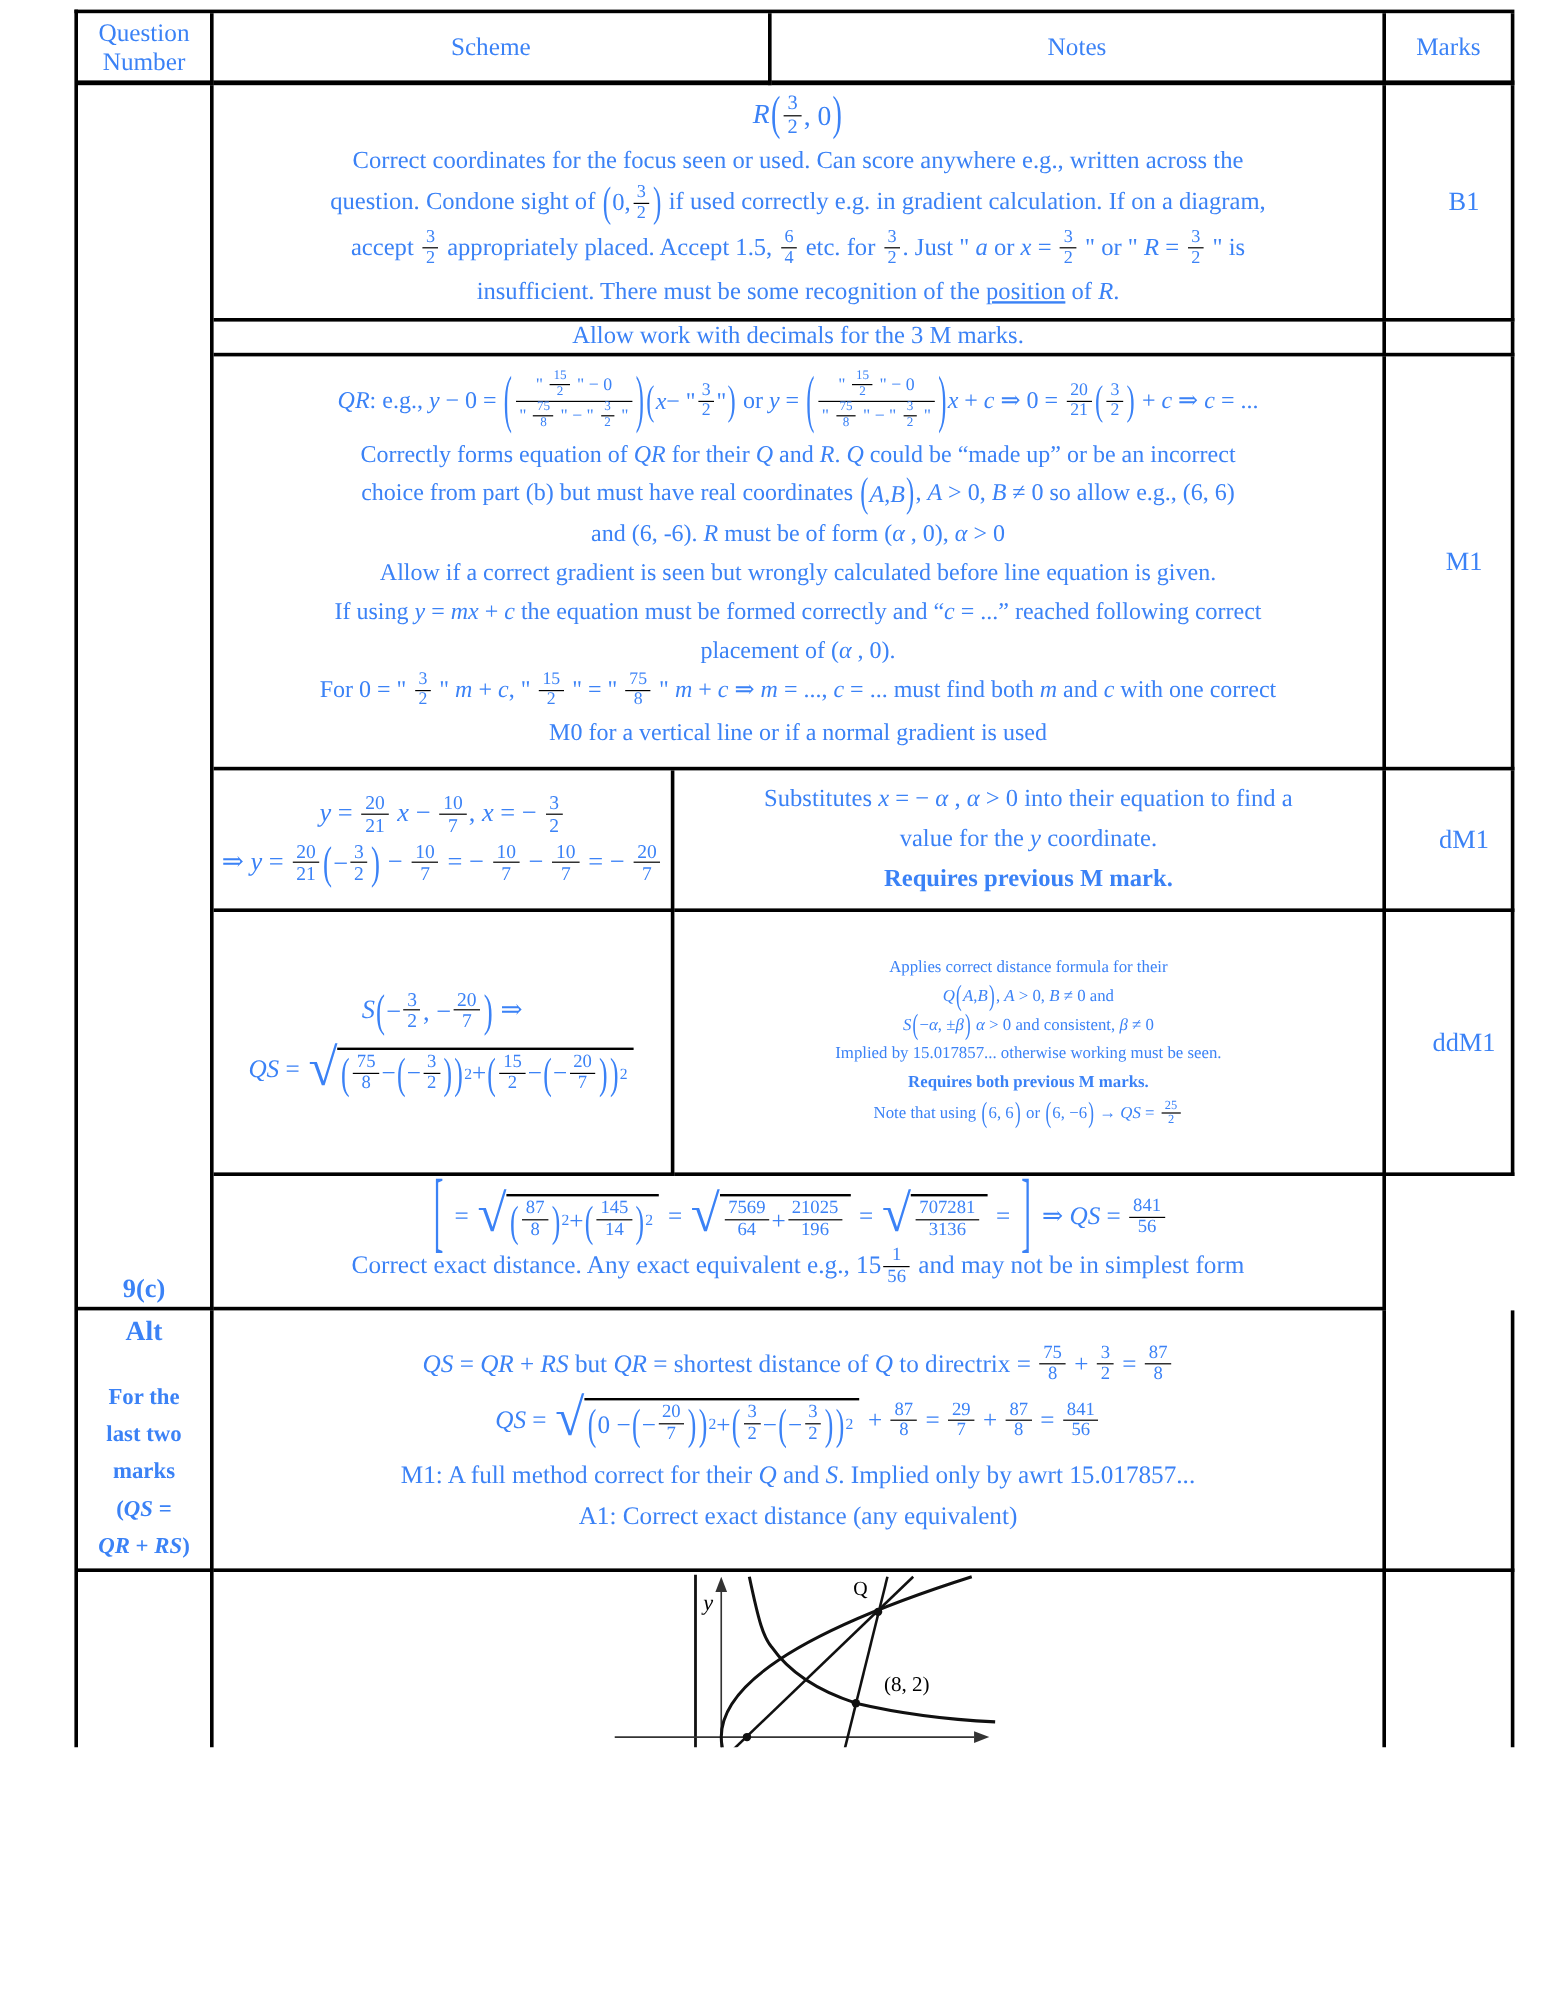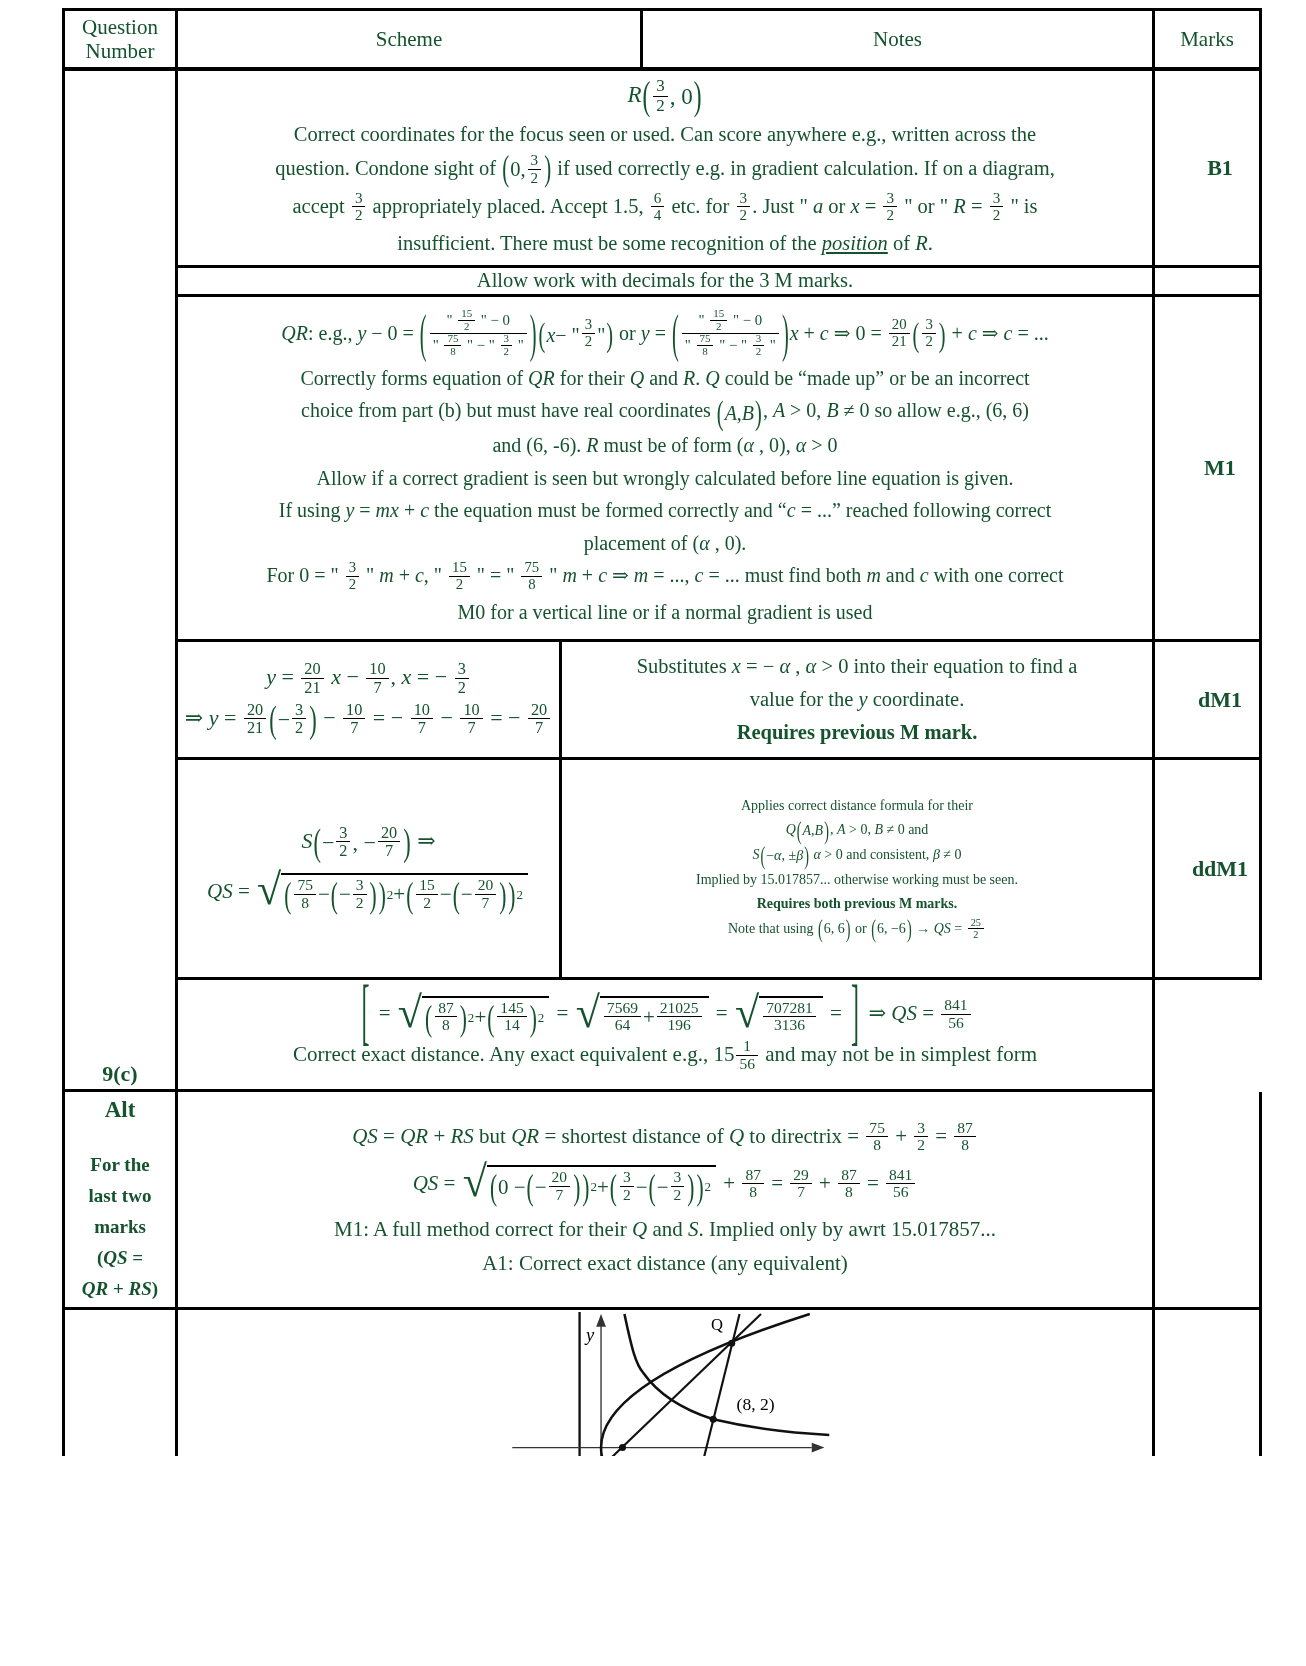--- a/index.html
+++ b/index.html
@@ -1,34 +1,34 @@
 <!DOCTYPE html>
 <html><head>
 <meta charset="utf-8">
 <style>
   html,body{margin:0;padding:0;background:#ffffff;}
   .page{position:relative;width:1306px;height:1456px;background:#fff;
-        font-family:"Liberation Serif","DejaVu Serif",serif;color:#14532d;}
+        font-family:"Liberation Serif","DejaVu Serif",serif;color:#3b82f6;}
   .tbl{position:absolute;left:62px;top:8px;width:1197px;
        display:grid;
        grid-template-columns:113px 384px 81px 512px 107px;
        grid-template-rows:60px 197px 29px 345px 118px 220px 112px 218px 244px;
        border-top:3px solid #000;border-left:3px solid #000;}
   .cell{border-right:3px solid #000;border-bottom:3px solid #000;
         display:flex;flex-direction:column;justify-content:center;
         overflow:hidden;padding:2px 6px;box-sizing:border-box;}
   .cell.hdrb{border-bottom:4px solid #000;}
   .cell.topalign{justify-content:flex-end;}
   .hdr{text-align:center;font-size:21px;line-height:1.15;}
   .qcell{text-align:center;font-weight:bold;font-size:22px;padding-top:8px;}
-  .marks{text-align:center;font-weight:bold;font-size:22px;padding-left:32px;}
+  .marks{text-align:center;font-weight:normal;font-size:22px;padding-left:32px;}
   .ln{text-align:center;margin:2px 0;line-height:1.42;}
   .it{font-style:italic;}
   .bd{font-weight:bold;}
-  .un{text-decoration:underline;font-style:italic;}
+  .un{text-decoration:underline;}
   .fr{display:inline-block;vertical-align:middle;text-align:center;
       font-size:0.74em;line-height:1.08;margin:0 2px;position:relative;top:-1px;}
   .fn{display:block;border-bottom:1.4px solid #000;padding:0 3px;}
   .fd{display:block;padding:0 3px;}
   .sq{display:inline-flex;align-items:center;vertical-align:middle;margin:0 2px;}
   .sqr{font-size:2.1em;line-height:0.9;transform:translateY(-3px);}
   .sqc{border-top:2px solid #000;padding:3px 5px 0 2px;display:inline-flex;
        align-items:center;flex-wrap:nowrap;}
   .pg{display:inline-flex;align-items:center;vertical-align:middle;white-space:nowrap;}
   .bp{display:inline-block;transform:scaleY(1.7);font-size:1.02em;padding:0 1px;}

